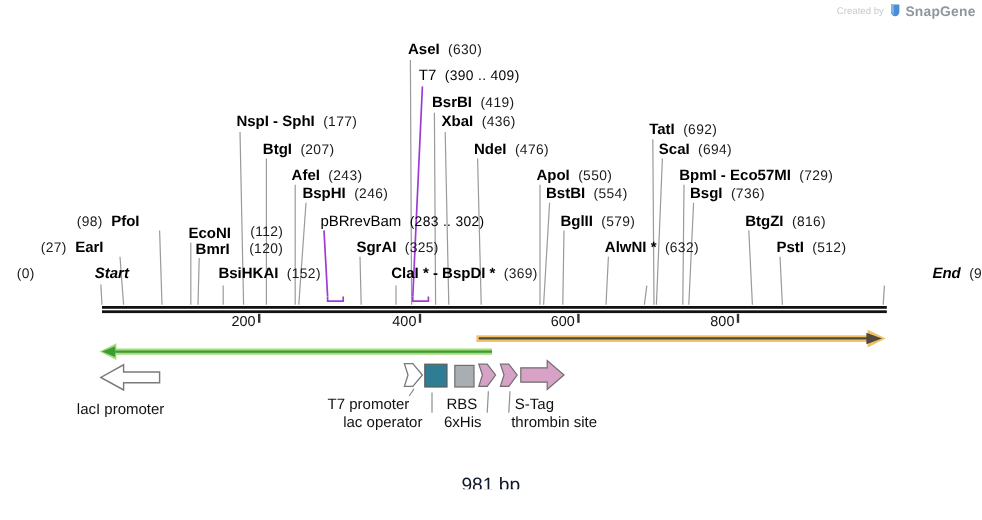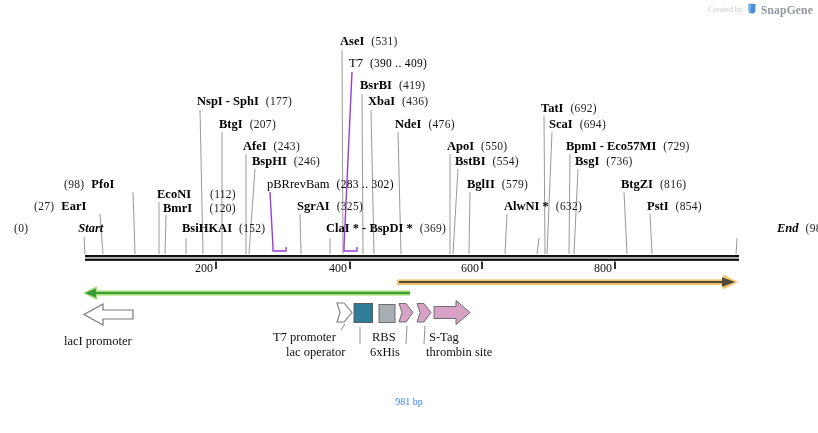--- a/index.html
+++ b/index.html
@@ -1,36 +1,36 @@
 <!DOCTYPE html>
 <html><head>
 <meta charset="utf-8">
 <style>
   html,body { margin:0; padding:0; background:#fff; }
   #stage {
     position:relative; width:818px; height:408px; background:#ffffff;
-    font-family:Liberation Serif, serif; overflow:hidden;
+    font-family:Liberation Sans, sans-serif; overflow:hidden;
   }
   svg.layer { position:absolute; left:0; top:0; }
 
   .site { position:absolute; white-space:nowrap; font-size:12.5px; font-weight:bold; color:#000; line-height:14px; }
   .site .p { font-weight:normal; font-size:11.5px; color:#1a1a1a; padding-left:7px; letter-spacing:.3px; }
   .site.posfirst .p { padding-left:0; padding-right:7px; }
   .site.it .n { font-style:italic;margin-left:43px; }
   .site.purple, .site.purple .p { color:#000000; font-weight:normal; }
   .site.spread { display:inline-flex; justify-content:space-between; }
   .site.spread .p { padding-left:0;text-align:right; }
 
   .ruler-num { position:absolute; width:30px; text-align:right; font-size:12px; color:#111; }
 
   .feat-label { position:absolute; white-space:nowrap; font-size:12.5px; color:#111; line-height:14px; }
 
   .title-wrap { position:absolute; left:0; right:0; text-align:center; }
   .map-title { font-size:16px; font-weight:bold; color:#000; }
-  .map-len { font-size:10px; color:#3b82f6; margin-top:2px; }
+  .map-len { font-size:16px; color:#0f172a; margin-top:2px; }
 
   .watermark { position:absolute; top:3px; right:5px; display:flex; align-items:center; gap:4px; }
   .wm-created { font-size:8px; color:#c6cbd0; }
   .wm-brand { font-size:11.5px; font-weight:600; color:#8f969e; letter-spacing:.2px; }
 </style>
 </head>
 <body>
 
 <div id="stage">
 
@@ -143,35 +143,35 @@
       <span class="p">(120)</span>
     </div>
   <div class="site" style="left:182px;top:221px"><span class="n">BsiHKAI</span><span class="p">(152)</span></div>
   <div class="site" style="left:197px;top:94px"><span class="n">NspI - SphI</span><span class="p">(177)</span></div>
   <div class="site" style="left:219px;top:117px"><span class="n">BtgI</span><span class="p">(207)</span></div>
   <div class="site" style="left:243px;top:139px"><span class="n">AfeI</span><span class="p">(243)</span></div>
   <div class="site" style="left:252px;top:154px"><span class="n">BspHI</span><span class="p">(246)</span></div>
   <div class="site purple" style="left:267px;top:177px"><span class="n">pBRrevBam</span><span class="p">(283 .. 302)</span></div>
   <div class="site" style="left:297px;top:199px"><span class="n">SgrAI</span><span class="p">(325)</span></div>
   <div class="site" style="left:326px;top:221px"><span class="n">ClaI * - BspDI *</span><span class="p">(369)</span></div>
-  <div class="site" style="left:340px;top:34px"><span class="n">AseI</span><span class="p">(531)</span></div>
+  <div class="site" style="left:340px;top:34px"><span class="n">AseI</span><span class="p">(630)</span></div>
   <div class="site purple" style="left:349px;top:56px"><span class="n">T7</span><span class="p">(390 .. 409)</span></div>
   <div class="site" style="left:360px;top:78px"><span class="n">BsrBI</span><span class="p">(419)</span></div>
   <div class="site" style="left:368px;top:94px"><span class="n">XbaI</span><span class="p">(436)</span></div>
   <div class="site" style="left:395px;top:117px"><span class="n">NdeI</span><span class="p">(476)</span></div>
   <div class="site" style="left:447px;top:139px"><span class="n">ApoI</span><span class="p">(550)</span></div>
   <div class="site" style="left:455px;top:154px"><span class="n">BstBI</span><span class="p">(554)</span></div>
   <div class="site" style="left:467px;top:177px"><span class="n">BglII</span><span class="p">(579)</span></div>
   <div class="site" style="left:504px;top:199px"><span class="n">AlwNI *</span><span class="p">(632)</span></div>
   <div class="site" style="left:541px;top:101px"><span class="n">TatI</span><span class="p">(692)</span></div>
   <div class="site" style="left:549px;top:117px"><span class="n">ScaI</span><span class="p">(694)</span></div>
   <div class="site" style="left:566px;top:139px"><span class="n">BpmI - Eco57MI</span><span class="p">(729)</span></div>
   <div class="site" style="left:575px;top:154px"><span class="n">BsgI</span><span class="p">(736)</span></div>
   <div class="site" style="left:621px;top:177px"><span class="n">BtgZI</span><span class="p">(816)</span></div>
-  <div class="site" style="left:647px;top:199px"><span class="n">PstI</span><span class="p">(854)</span></div>
+  <div class="site" style="left:647px;top:199px"><span class="n">PstI</span><span class="p">(512)</span></div>
   <div class="site it" style="left:734px;top:221px"><span class="n">End</span><span class="p">(981)</span></div>
 
   <div class="ruler-num" style="left:183px;top:261px">200</div>
   <div class="ruler-num" style="left:317px;top:261px">400</div>
   <div class="ruler-num" style="left:449px;top:261px">600</div>
   <div class="ruler-num" style="left:582px;top:261px">800</div>
 
   <div class="feat-label" style="left:64px;top:334px">lacI promoter</div>
   <div class="feat-label" style="left:273px;top:330px">T7 promoter</div>
   <div class="feat-label" style="left:286px;top:345px">lac operator</div>

